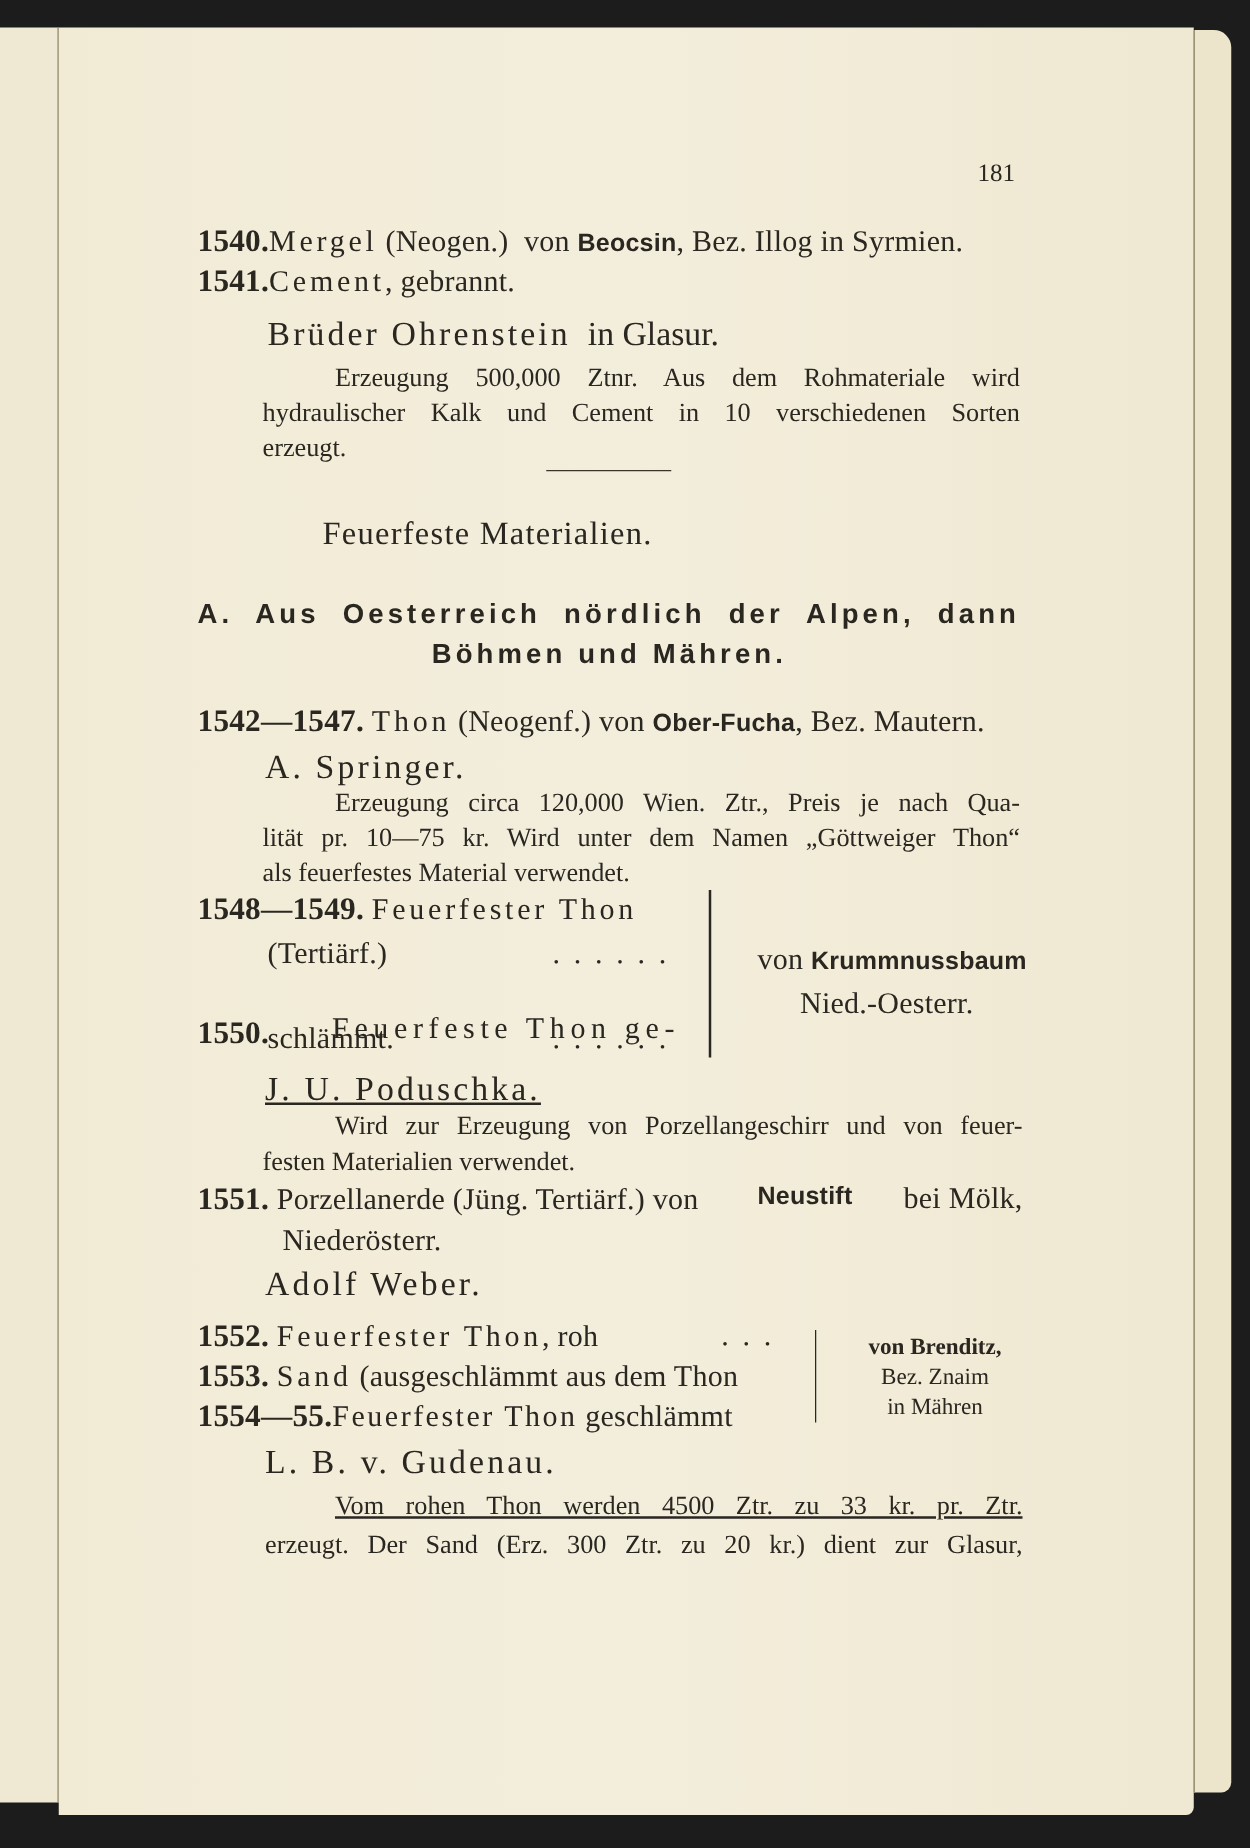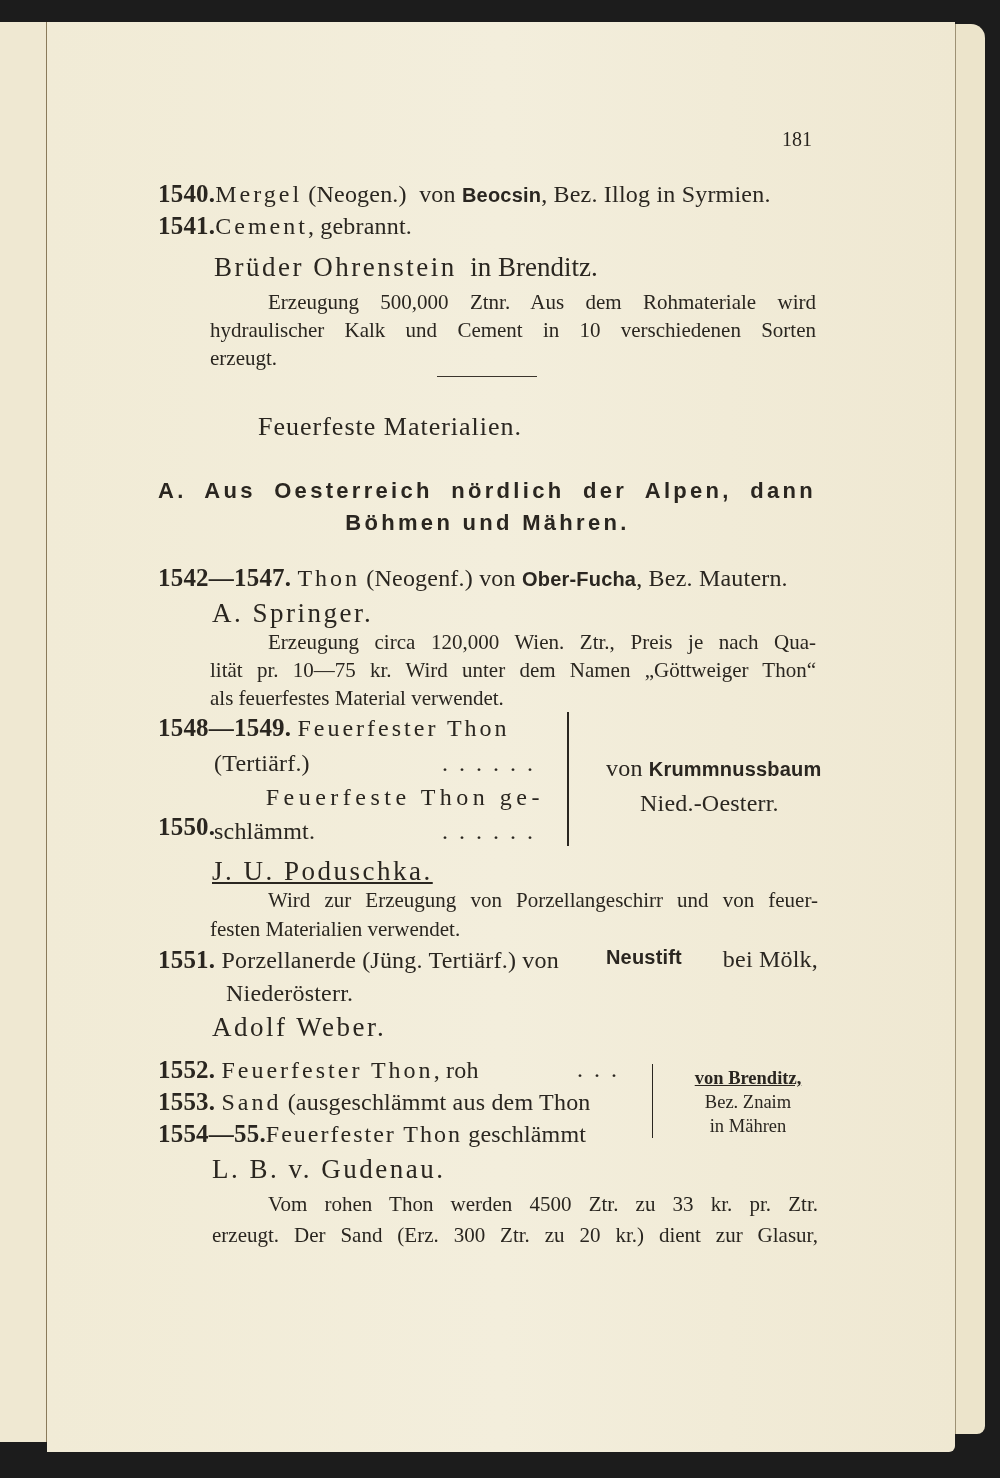--- a/index.html
+++ b/index.html
@@ -20,21 +20,21 @@
     }
     .page-edge {
       position: absolute; left: 955px; top: 24px; width: 30px; height: 1410px;
       background: #ece4cb; border-radius: 0 14px 8px 0;
       box-shadow: inset 6px 0 0 -5px #9d9174, inset 14px 0 0 -13px #a89c80;
     }
     .abs { position: absolute; white-space: nowrap; }
     .pageno { left: 782px; top: 128px; font-size: 20px; }
     .line { font-size: 24px; letter-spacing: 0.2px; }
     .num { font-weight: bold; font-size: 25px; margin-top: 29px; }
-    .sp { letter-spacing: 3px; }
+    .sp { letter-spacing: 3px; margin-top: 26px; }
     .sans-b { font-family: "Liberation Sans", "DejaVu Sans", sans-serif; font-weight: bold; font-size: 20px; }
     .firm { font-size: 27px; letter-spacing: 2.5px; }
     .body-t { font-size: 21px; }
     .just { display: block; text-align: justify; text-align-last: justify; }
     .rule { position: absolute; left: 437px; top: 376px; width: 100px; height: 1px; background: #3a342c; }
     .section-title { left: 258px; top: 412px; font-size: 26px; letter-spacing: 1px; }
     .sub-title {
       font-family: "Liberation Sans", "DejaVu Sans", sans-serif; font-weight: bold;
       font-size: 22px; letter-spacing: 3.3px;
     }
@@ -52,21 +52,21 @@
 
 <div class="abs line" style="left:158px; top:180px;">
   <span class="num">1540.</span><span class="sp">Mergel</span><span style="white-space:pre"> (Neogen.)  von </span><span class="sans-b">Beocsin</span><span>, Bez. Illog in Syrmien.</span>
 </div>
 
 <div class="abs line" style="left:158px; top:212px;">
   <span class="num">1541.</span><span class="sp">Cement</span><span>, gebrannt.</span>
 </div>
 
 <div class="abs firm" style="left:214px; top:252px;">
-  <span>Brüder Ohrenstein</span><span style="letter-spacing:0; white-space:pre">  in Brenditz.</span>
+  <span>Brüder Ohrenstein</span><span style="letter-spacing:0; white-space:pre">  in Glasur.</span>
 </div>
 <div class="abs body-t" style="left:210px; top:290px; width:606px;">
   <span class="just" style="padding-left:58px;">Erzeugung 500,000 Ztnr. Aus dem Rohmateriale wird</span>
   <span class="just" style="margin-top:3px;">hydraulischer Kalk und Cement in 10 verschiedenen Sorten</span>
   <span style="display:block; margin-top:3px;">erzeugt.</span>
 </div>
 <div class="rule"></div>
 
 <div class="abs section-title">Feuerfeste Materialien.</div>
 <div class="abs sub-title" style="left:158px; top:478px; width:658px; text-align:justify; text-align-last:justify;">A. Aus Oesterreich nördlich der Alpen, dann</div>
@@ -123,22 +123,22 @@
     <span class="dots">...</span>
 </div>
 <div class="abs line" style="left:158px; top:1088px;">
   <span class="num">1553.</span> <span class="sp">Sand</span><span> (ausgeschlämmt aus dem Thon</span>
 </div>
 <div class="abs line" style="left:158px; top:1120px;">
   <span class="num">1554—55.</span><span style="letter-spacing:2px;">Feuerfester Thon</span><span> geschlämmt</span>
 </div>
 <div class="brace" style="left:652px; top:1064px; height:74px; border-left-width:1.5px;"></div>
 <div class="abs" style="left:668px; top:1066px; width:160px; text-align:center; font-size:18.5px; line-height:24px;">
-  <div style="font-weight:bold;text-decoration:underline;">von Brenditz,</div>
+  <div style="font-weight:bold;">von Brenditz,</div>
   <div>Bez. Znaim</div>
   <div>in Mähren</div>
 </div>
 
 <div class="abs firm" style="left:212px; top:1154px;">L. B. v. Gudenau.</div>
 <div class="abs body-t" style="left:212px; top:1192px; width:606px;">
-  <span class="just" style="padding-left:56px;">Vom rohen Thon werden 4500 Ztr. zu 33 kr. pr. Ztr.</span>
+  <span class="just" style="padding-left:56px;text-decoration:underline;">Vom rohen Thon werden 4500 Ztr. zu 33 kr. pr. Ztr.</span>
   <span class="just" style="margin-top:6px;">erzeugt. Der Sand (Erz. 300 Ztr. zu 20 kr.) dient zur Glasur,</span>
 </div>
 
 </body></html>

